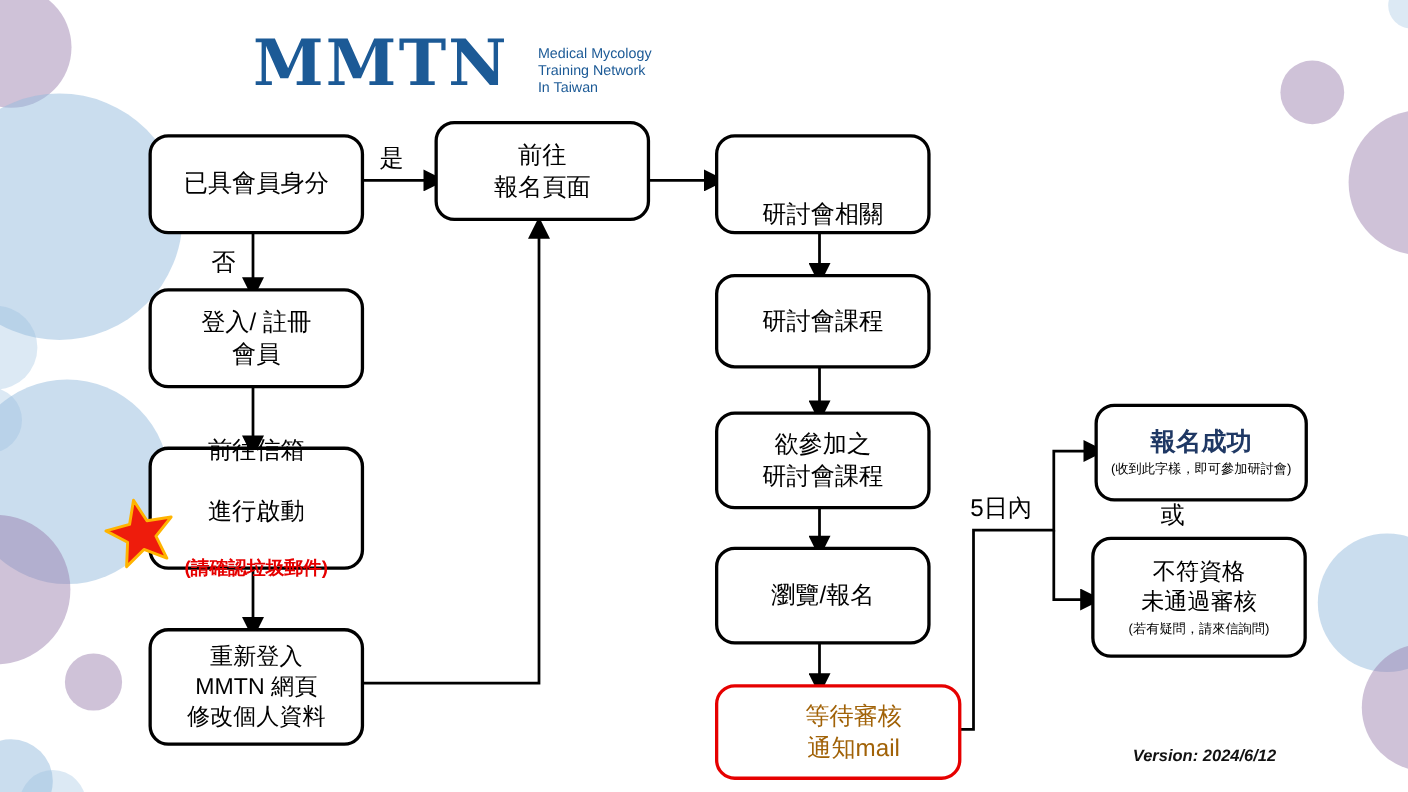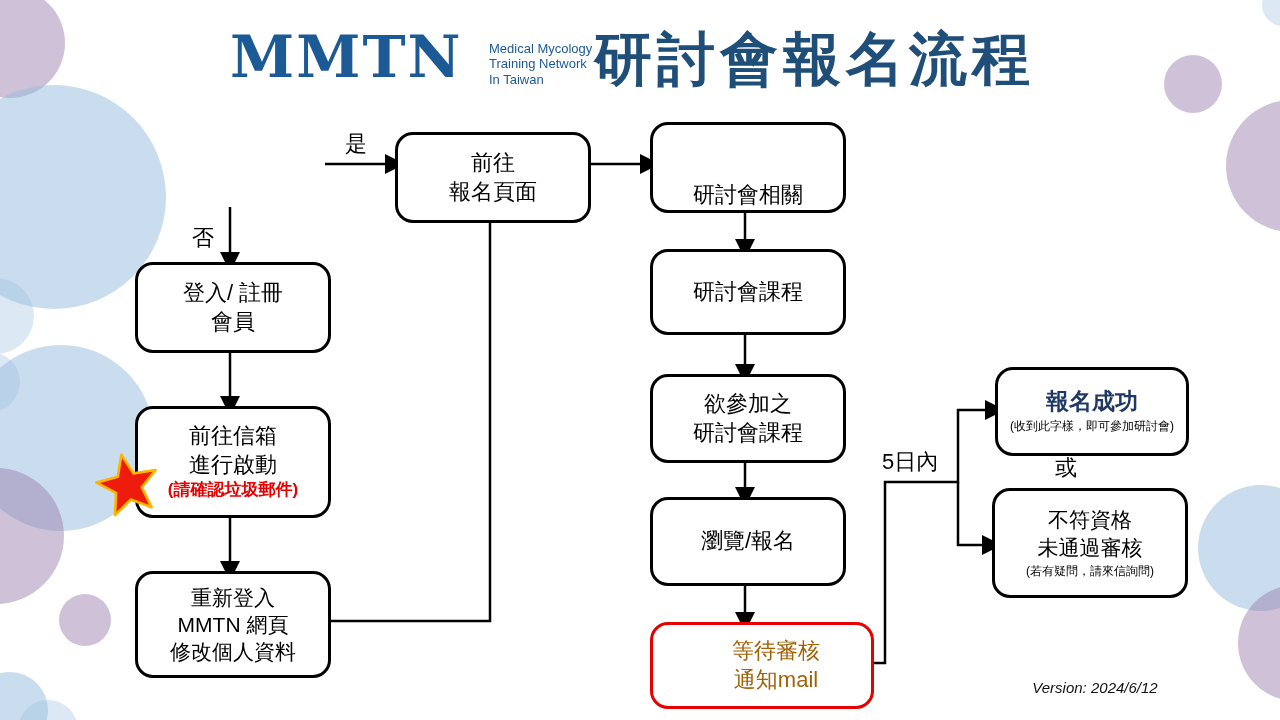--- a/index.html
+++ b/index.html
@@ -19,21 +19,21 @@
   
   .box{position:absolute;background:#fff;border:3px solid #000;border-radius:18px;
        display:flex;flex-direction:column;align-items:center;justify-content:center;
        text-align:center;z-index:2;font-size:22px;color:#000;line-height:1.3;}
   .box.red{border-color:#e60000;color:#a16207;padding-left:28px;}
   .note{font-size:12px;color:#000;margin-top:3px;white-space:nowrap;}
   .note-red{font-size:17px;font-weight:bold;color:#e60000;white-space:nowrap;line-height:1.35;}
   .success-title{font-size:23px;font-weight:bold;color:#1f3864;line-height:1.2;}
   .edge-label{position:absolute;font-size:22px;color:#000;z-index:3;white-space:nowrap;}
   .version{position:absolute;left:1000px;top:679px;width:190px;text-align:center;
-           font-size:15px;font-style:italic;font-weight:normal;color:#111;z-index:2;}
+           font-size:15px;font-style:italic;font-weight:bold;color:#111;z-index:2;}
   .connectors{position:absolute;left:0;top:0;z-index:1;}
   .star{position:absolute;left:94px;top:452px;width:68px;height:68px;z-index:3;transform:rotate(-12deg);}
 </style>
 </head>
 <body>
 
 <div class="canvas">
 
   <div class="circle c-purple" style="left:-45px;top:-12px;width:110px;height:110px;"></div>
   <div class="circle c-blue" style="left:-58px;top:85px;width:224px;height:224px;"></div>
@@ -49,21 +49,20 @@
   <div class="circle c-purple" style="left:1226px;top:100px;width:132px;height:132px;"></div>
   <div class="circle c-blue" style="left:1198px;top:485px;width:126px;height:126px;"></div>
   <div class="circle c-purple" style="left:1238px;top:585px;width:116px;height:116px;"></div>
 
   <div class="logo-text">MMTN</div>
   <div class="logo-sub">
     <div>Medical Mycology</div>
     <div>Training Network</div>
     <div>In Taiwan</div>
   </div>
-  <div class="title">研討會報名流程</div>
 
   <svg class="connectors" width="1280" height="720">
     <defs>
       <marker id="arrow" viewBox="0 0 10 10" refX="0.5" refY="5" markerWidth="9" markerHeight="8" orient="auto-start-reverse">
         <path d="M0,0 L10,5 L0,10 z" fill="#000"></path>
       </marker>
     </defs>
     <path d="M325,164 L386,164" stroke="#000" stroke-width="2.5" fill="none" marker-end="url(#arrow)"></path>
     <path d="M230,207 L230,253" stroke="#000" stroke-width="2.5" fill="none" marker-end="url(#arrow)"></path>
     <path d="M230,347 L230,397" stroke="#000" stroke-width="2.5" fill="none" marker-end="url(#arrow)"></path>
@@ -71,43 +70,46 @@
     <path d="M325,621 L490,621 L490,216" stroke="#000" stroke-width="2.5" fill="none" marker-end="url(#arrow)"></path>
     <path d="M585,164 L641,164" stroke="#000" stroke-width="2.5" fill="none" marker-end="url(#arrow)"></path>
     <path d="M745,207 L745,240" stroke="#000" stroke-width="2.5" fill="none" marker-end="url(#arrow)"></path>
     <path d="M745,329 L745,365" stroke="#000" stroke-width="2.5" fill="none" marker-end="url(#arrow)"></path>
     <path d="M745,457 L745,488" stroke="#000" stroke-width="2.5" fill="none" marker-end="url(#arrow)"></path>
     <path d="M745,580 L745,613" stroke="#000" stroke-width="2.5" fill="none" marker-end="url(#arrow)"></path>
     <path d="M840,663 L885,663 L885,482 L958,482 L958,410 L986,410" stroke="#000" stroke-width="2.5" fill="none" marker-end="url(#arrow)"></path>
     <path d="M958,482 L958,545 L983,545" stroke="#000" stroke-width="2.5" fill="none" marker-end="url(#arrow)"></path>
   </svg>
 
+  <div class="box" style="left:135px;top:122px;width:190px;height:85px;">
+    <div>已具會員身分</div>
+  </div>
 
   <div class="box" style="left:135px;top:262px;width:190px;height:85px;justify-content:center;">
     <div>登入/ 註冊</div>
     <div>會員</div>
   </div>
 
-  <div class="box" style="left:135px;top:406px;width:190px;height:106px;">
+  <div class="box" style="left:135px;top:406px;width:190px;height:106px;gap:27px;">
     <div>前往信箱</div>
     <div>進行啟動</div>
     <div class="note-red">(請確認垃圾郵件)</div>
   </div>
 
   <div class="box" style="left:135px;top:571px;width:190px;height:101px;font-size:21px;">
     <div>重新登入</div>
     <div>MMTN 網頁</div>
     <div>修改個人資料</div>
   </div>
 
   <svg class="star" viewBox="0 0 64 64">
     <polygon points="32,2 39.6,21.5 60.5,22.7 44.4,36 49.6,56.3 32,45 14.4,56.3 19.6,36 3.5,22.7 24.4,21.5" fill="#ee1c0c" stroke="#ffb400" stroke-width="2.5" stroke-linejoin="round"></polygon>
   </svg>
 
-  <div class="box" style="left:395px;top:132px;width:190px;height:85px;">
+  <div class="box" style="left:395px;top:110px;width:190px;height:85px;">
     <div>前往</div>
     <div>報名頁面</div>
   </div>
 
   <div class="box" style="left:650px;top:122px;width:190px;height:85px;justify-content:flex-end;">
     <div>研討會相關</div>
   </div>
 
   <div class="box" style="left:650px;top:249px;width:190px;height:80px;">
     <div>研討會課程</div>

